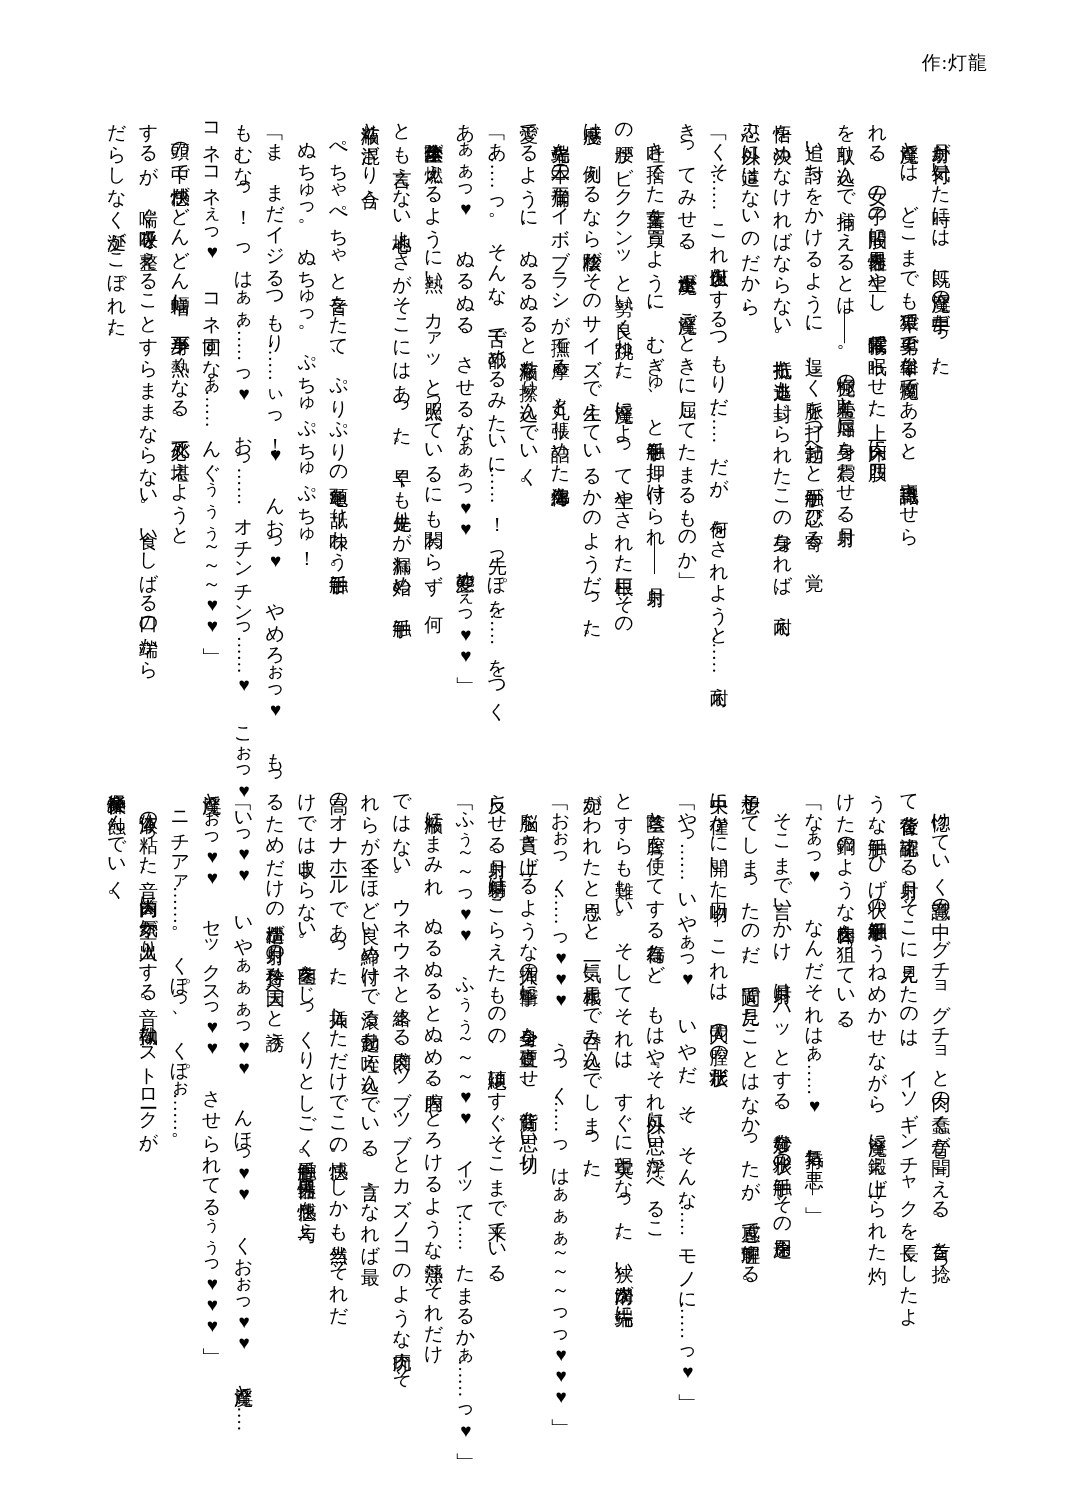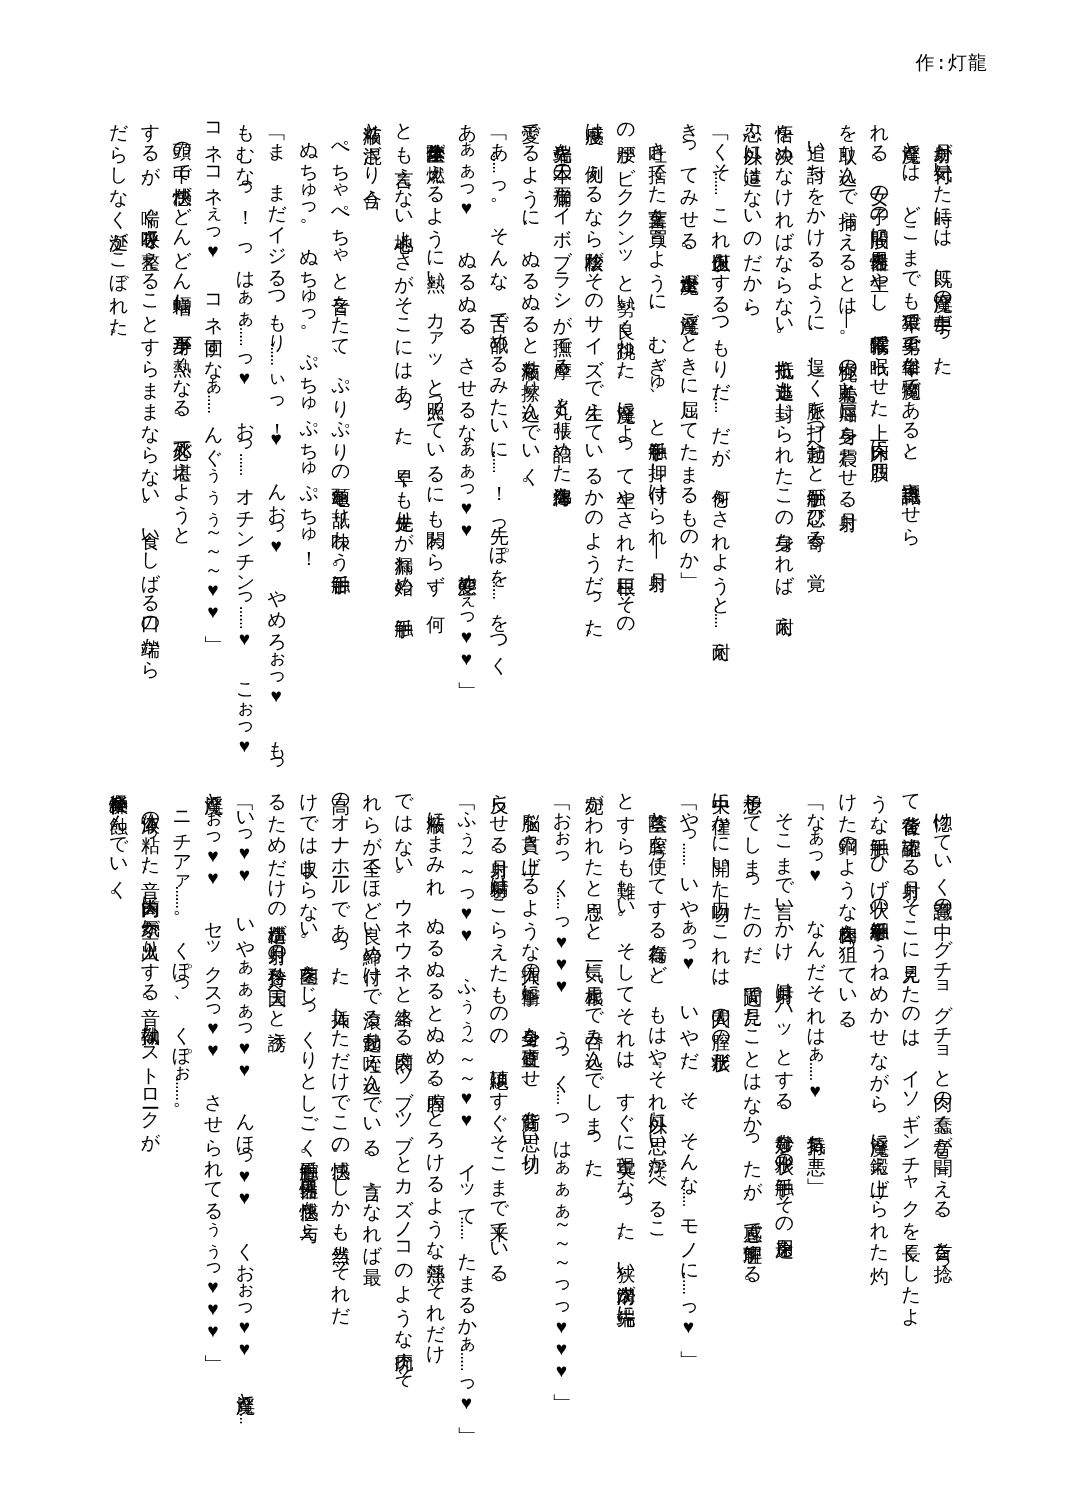--- a/index.html
+++ b/index.html
@@ -7,21 +7,21 @@
     padding: 0;
     background: #888;
   }
   .page {
     position: relative;
     width: 1080px;
     height: 1511px;
     margin: 0 auto;
     background: #ffffff;
     color: #000000;
-    font-family: Liberation Mono, monospace;
+    font-family: Liberation Serif, serif;
     overflow: hidden;
   }
   .author-credit {
     position: absolute;
     top: 50px;
     right: 92px;
     font-size: 19px;
     letter-spacing: 1px;
     writing-mode: horizontal-tb;
     white-space: nowrap;

